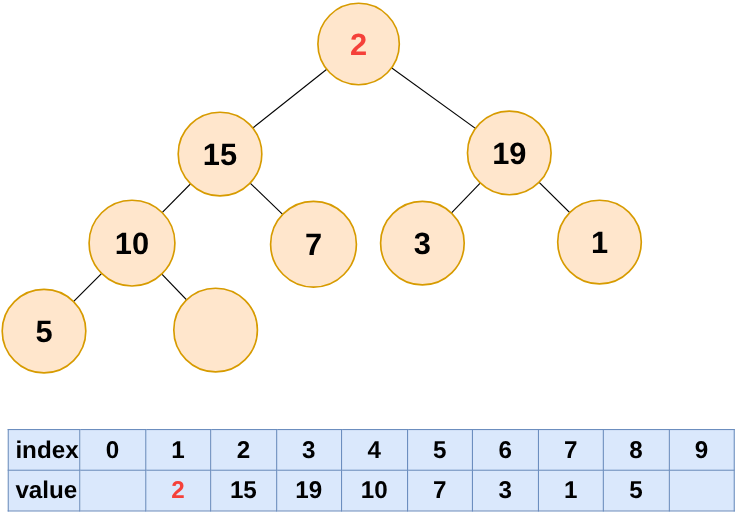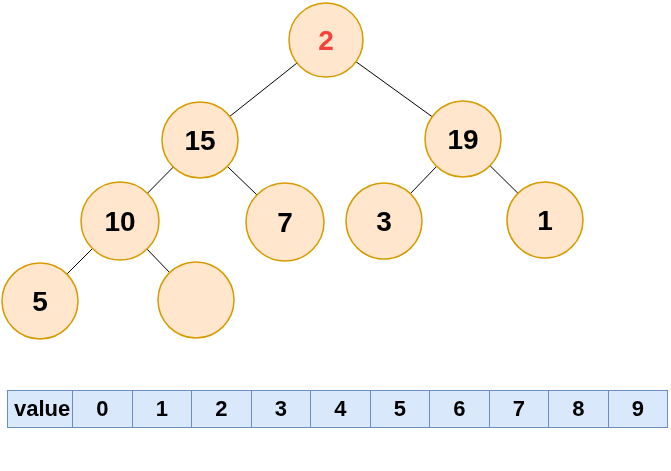--- a/index.html
+++ b/index.html
@@ -112,28 +112,41 @@
       <col style="width:59.5px">
         <col style="width:59.5px">
         <col style="width:59.5px">
       <col style="width:59.5px">
         <col style="width:59.5px">
         <col style="width:59.5px">
       <col style="width:59.5px">
     </colgroup>
     <tbody>
         <tr>
-      <th class="row-header">value</th>
+      <th class="row-header">index</th>
       <td>0</td>
       <td>1</td>
       <td>2</td>
       <td>3</td>
       <td>4</td>
       <td>5</td>
       <td>6</td>
       <td>7</td>
       <td>8</td>
       <td>9</td>
     </tr>
+    <tr>
+      <th class="row-header">value</th>
+      <td></td>
+      <td class="red">2</td>
+      <td>15</td>
+      <td>19</td>
+      <td>10</td>
+      <td>7</td>
+      <td>3</td>
+      <td>1</td>
+      <td>5</td>
+      <td></td>
+    </tr>
   </tbody>
     </table>
 
 </div>
 
 </body></html>

